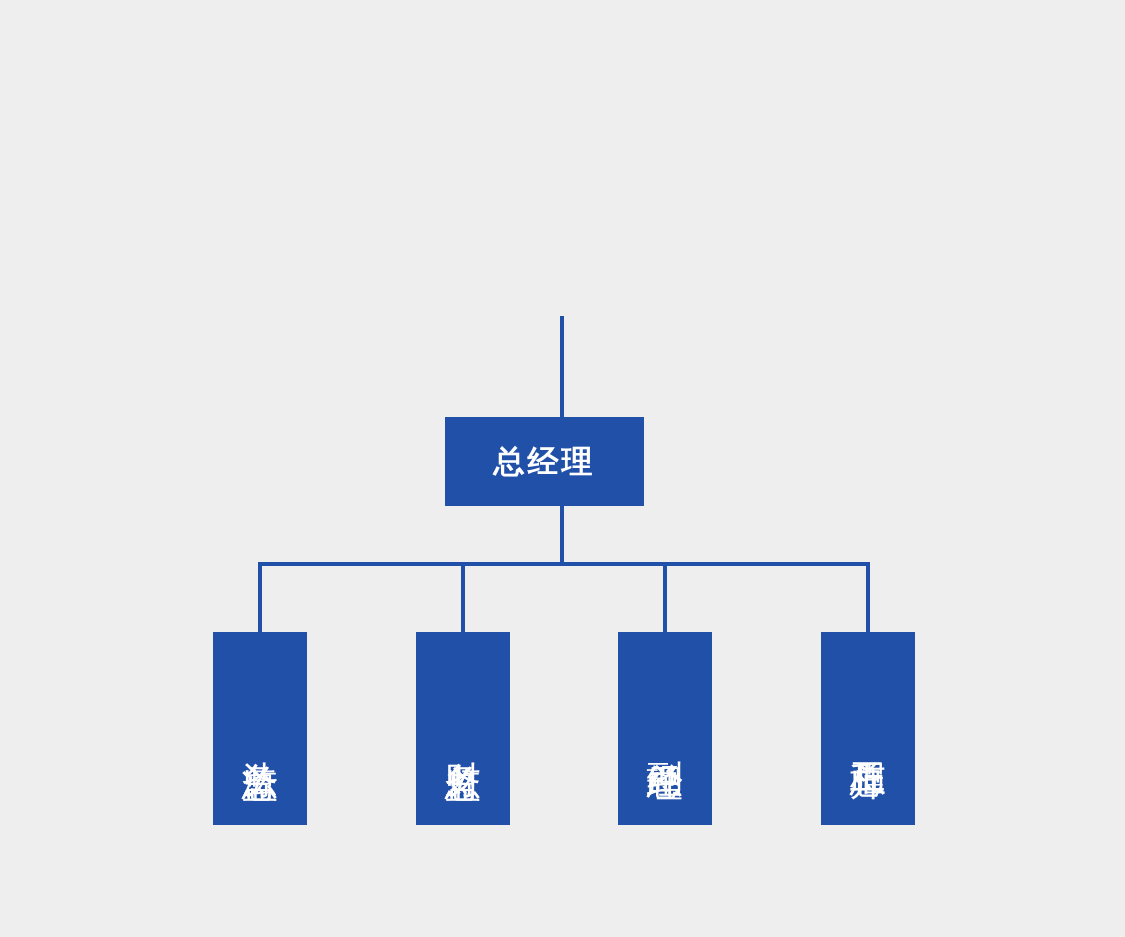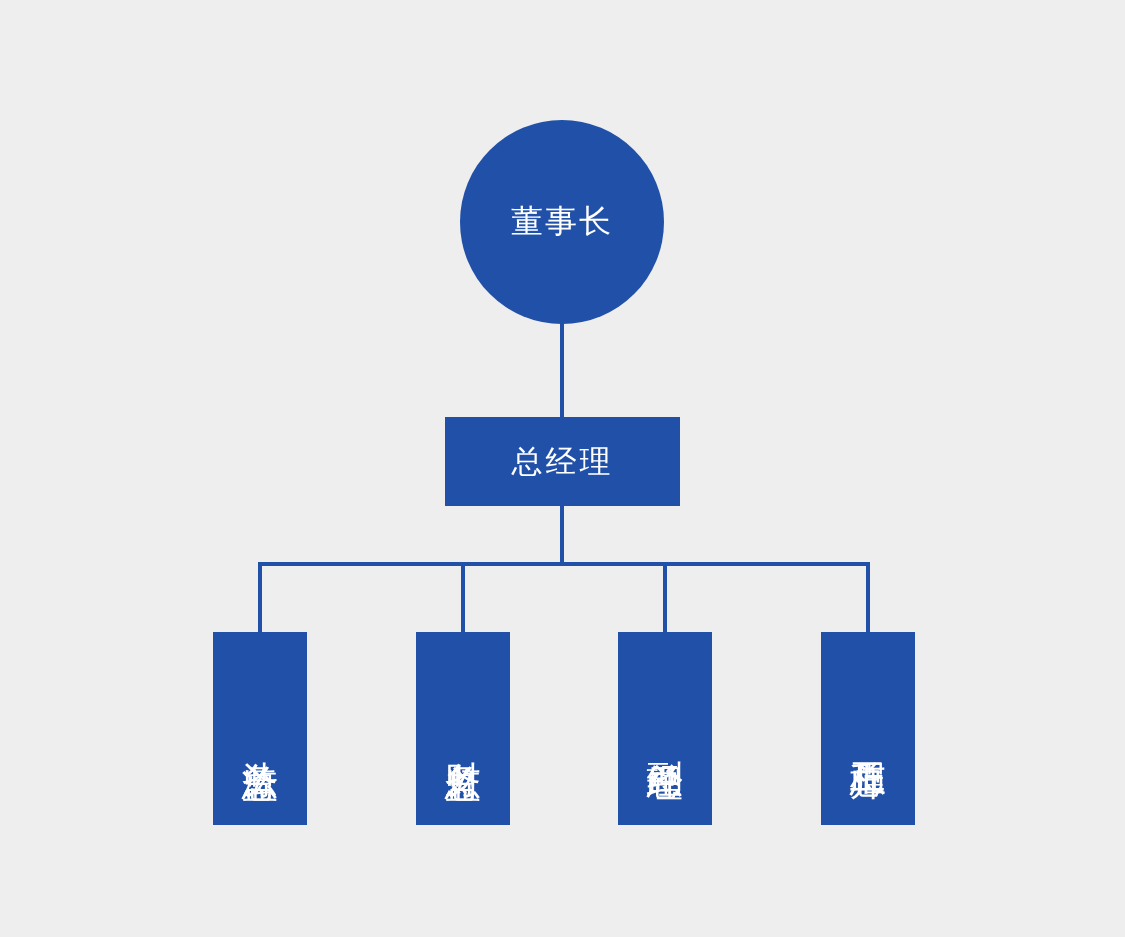--- a/index.html
+++ b/index.html
@@ -70,25 +70,25 @@
     height: 204px;
     border-radius: 50%;
     font-size: 32px;
     letter-spacing: 2px;
     font-weight: 400;
   }
 
   .node-gm {
     left: 445px;
     top: 417px;
-    width: 235px;
+    width: 199px;
     height: 89px;
     font-size: 31px;
     letter-spacing: 3px;
-    font-weight: 400;
+    font-weight: 700;
   }
 
   .node-dept {
     top: 632px;
     width: 94px;
     height: 193px;
     font-size: 36px;
     font-weight: 400;
     writing-mode: vertical-rl;
     text-orientation: upright;
@@ -99,23 +99,20 @@
   .dept-1 { left: 213px; }
   .dept-2 { left: 416px; }
   .dept-3 { left: 618px; }
   .dept-4 { left: 821px; }
 </style>
 </head>
 <body>
 
 <div id="org-chart">
 
-  <div class="node node-circle">
-    <span>董事长</span>
-  </div>
 
   <div class="conn conn-circle-to-gm"></div>
 
   <div class="node node-gm">
     <span>总经理</span>
   </div>
 
   <div class="conn conn-gm-to-bus"></div>
 
   <div class="conn conn-bus"></div>

